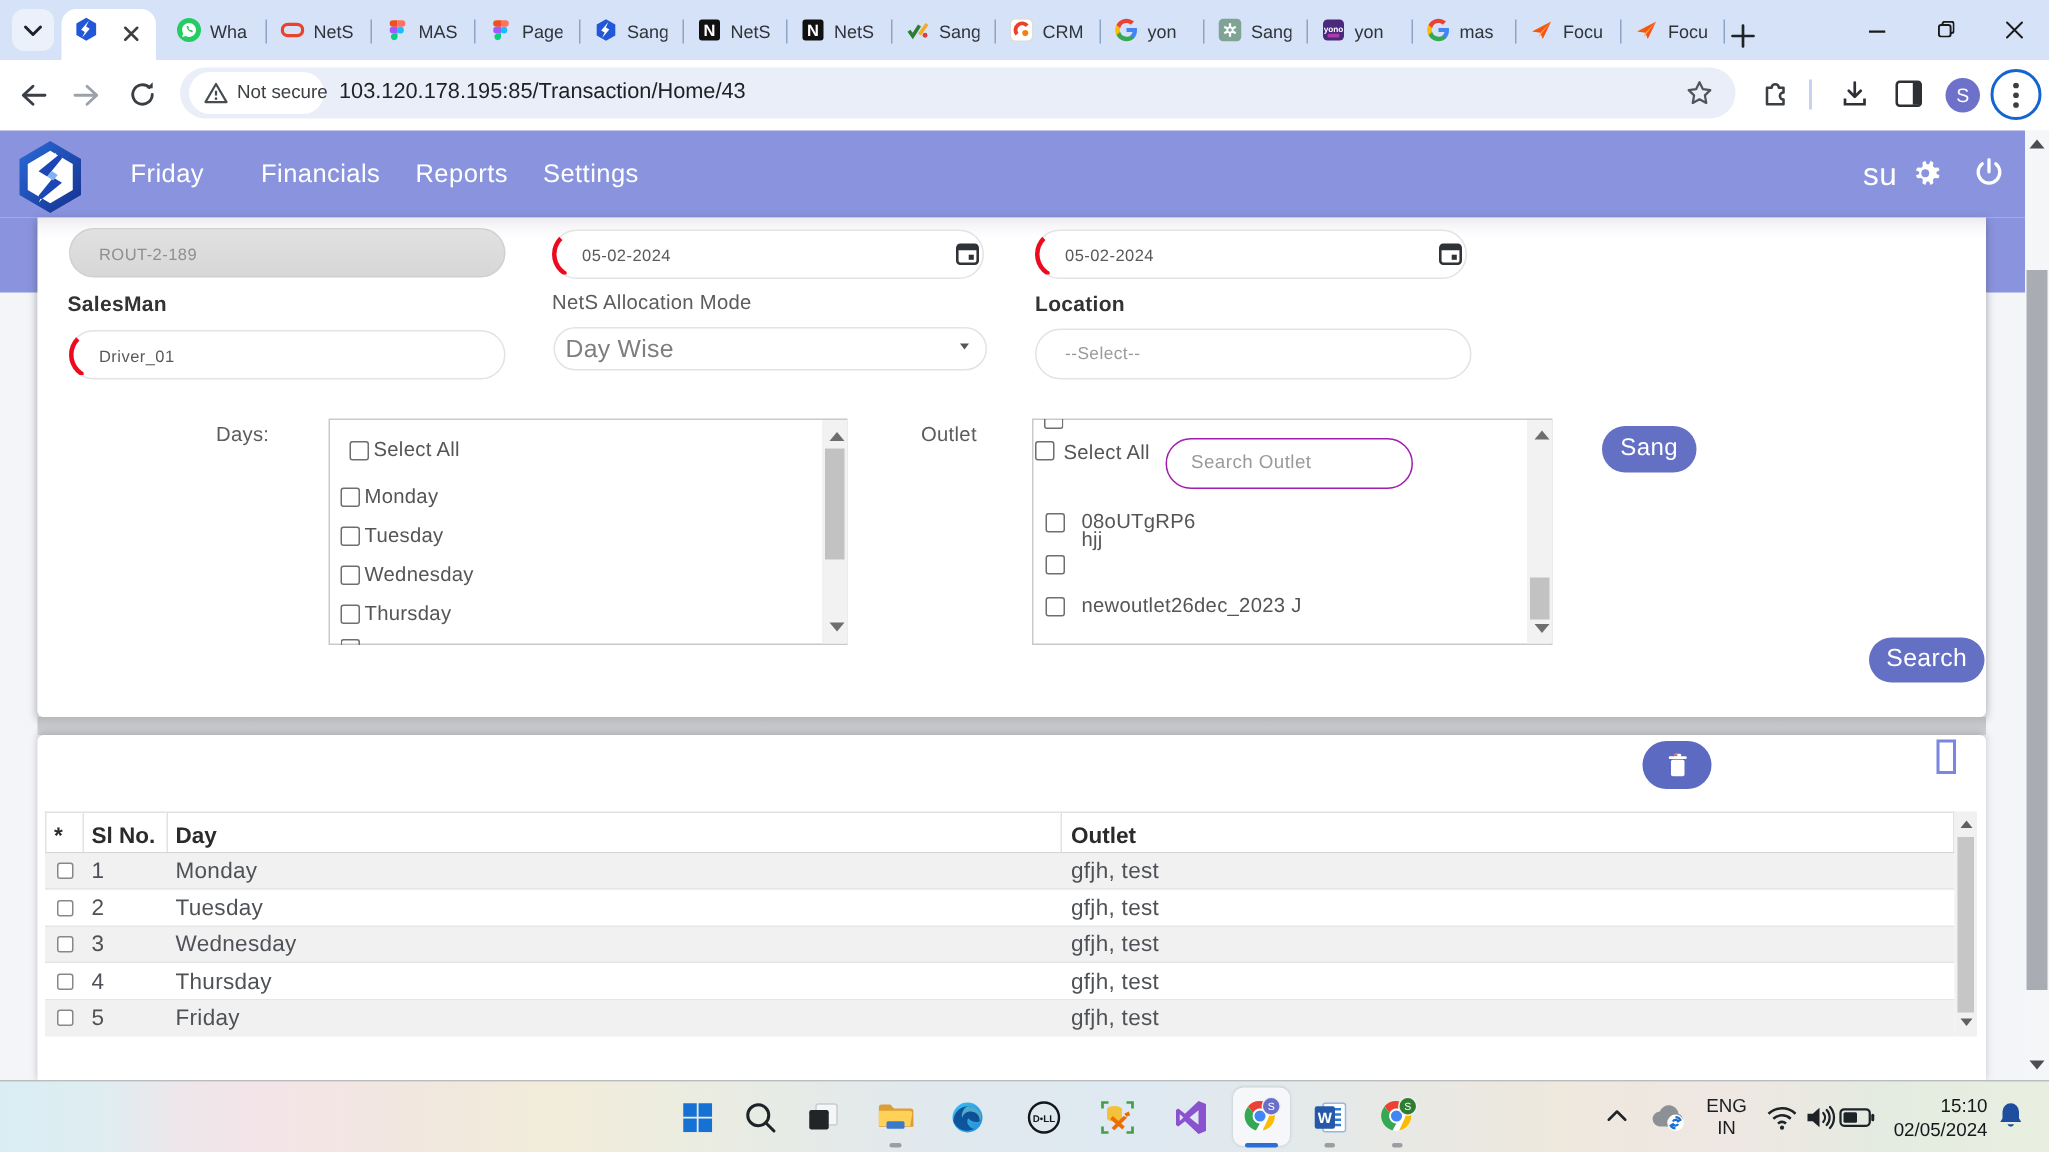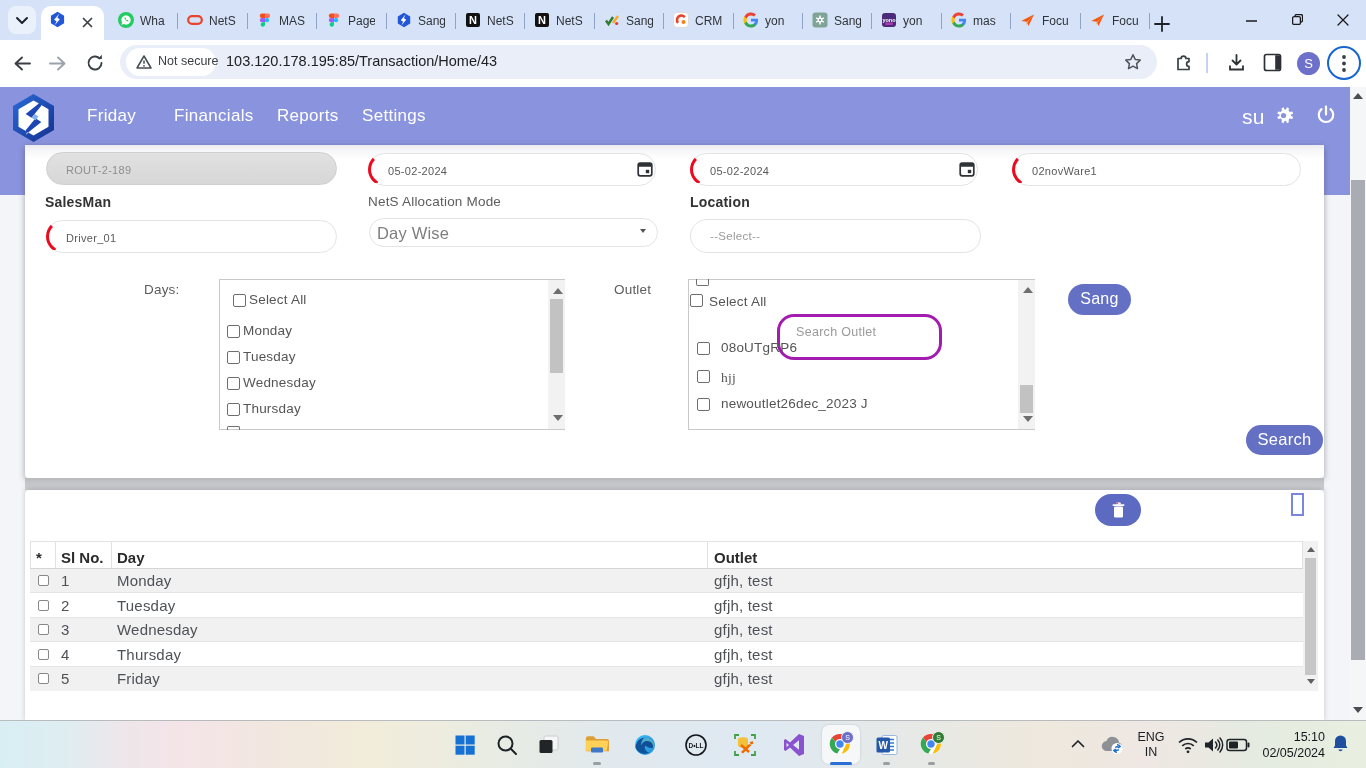--- a/index.html
+++ b/index.html
@@ -314,24 +314,20 @@
       <div class="redarc"></div>
       <div class="pilltxt">05-02-2024</div>
       <div class="abs" style="left:268px;top:7px">
         <svg width="16" height="16" viewBox="0 0 16 16">
           <rect x="1.2" y="2.2" width="13.6" height="12.6" rx="2" fill="none" stroke="#2f3337" stroke-width="1.7"></rect>
           <path d="M1.2 4.2a2 2 0 012-2h9.6a2 2 0 012 2v1.6H1.2z" fill="#2f3337"></path>
           <rect x="8.8" y="8.8" width="3.4" height="3.4" fill="#2f3337"></rect>
         </svg>
       </div>
     </div>
-<div class="pill" style="left:987px;top:8px;width:289px;">
-      <div class="redarc"></div>
-      <div class="pilltxt">02novWare1</div>
-    </div>
 <div class="blbl" style="left:20px;top:49px;">SalesMan</div>
 <div class="glbl" style="left:343px;top:49px;">NetS Allocation Mode</div>
 <div class="blbl" style="left:665px;top:49px;">Location</div>
 <div class="pill" style="left:21px;top:75px;width:291px;">
       <div class="redarc"></div>
       <div class="pilltxt">Driver_01</div>
     </div>
 <div class="pill" style="left:665px;top:74px;width:291px;height:34px;">
       <div class="pilltxt" style="top:10px;font-size:11.5px;color:#9a9a9a;">--Select--</div>
     </div>
@@ -355,27 +351,27 @@
       <div class="isb" style="left:328px;top:0;width:17px;height:149px;"></div>
       <div class="arr" style="left:333px;top:8px;border-left:5px solid transparent;border-right:5px solid transparent;border-bottom:6px solid #6e6e6e;"></div>
       <div class="arr" style="left:333px;top:135px;border-left:5px solid transparent;border-right:5px solid transparent;border-top:6px solid #6e6e6e;"></div>
       <div class="isbthumb" style="left:330px;top:19px;width:13px;height:74px;"></div>
     </div>
 <div class="glbl" style="left:589px;top:137px;">Outlet</div>
 <div class="lbox" style="left:663px;width:347px;">
       <div class="abs" style="left:7px;top:-1px;width:13px;height:7px;border:1.6px solid #6e6e6e;border-top:none;border-radius:0 0 2px 2px;"></div>
       <div class="cb" style="left:1px;top:14px;"></div>
       <div class="cbl" style="left:20px;top:14px;">Select All</div>
-      <div class="abs" style="left:88px;top:12px;width:165px;height:46px;border:3px solid #a21caf;border-radius:17px;margin-top:22px;">
+      <div class="abs" style="left:88px;top:12px;width:165px;height:34px;border:1px solid #a21caf;border-radius:17px;">
         <div class="abs" style="left:16px;top:8px;font-size:12.5px;color:#9a9a9a;letter-spacing:.3px;">Search Outlet</div>
       </div>
       <div class="cb" style="left:8px;top:62px;"></div>
       <div class="cbl" style="left:32px;top:60px;">08oUTgRP6</div>
       <div class="cb" style="left:8px;top:90px;"></div>
-      <div class="cbl" style="left:32px;top:90px;font-family:Liberation Serif, serif;">hjj</div>
+      <div class="cbl" style="left:32px;top:72px;">hjj</div>
       <div class="cb" style="left:8px;top:118px;"></div>
       <div class="cbl" style="left:32px;top:116px;">newoutlet26dec_2023 J</div>
       <div class="isb" style="left:329px;top:0;width:17px;height:149px;"></div>
       <div class="arr" style="left:334px;top:7px;border-left:5px solid transparent;border-right:5px solid transparent;border-bottom:6px solid #6e6e6e;"></div>
       <div class="arr" style="left:334px;top:136px;border-left:5px solid transparent;border-right:5px solid transparent;border-top:6px solid #6e6e6e;"></div>
       <div class="isbthumb" style="left:331px;top:105px;width:13px;height:28px;"></div>
     </div>
 <div class="btn" style="left:1043px;top:139px;width:63px;height:31px;font-size:16px;line-height:30px;">Sang</div>
 <div class="btn" style="left:1221px;top:280px;width:77px;height:30px;font-size:16.5px;line-height:29px;">Search</div>
 </div>

